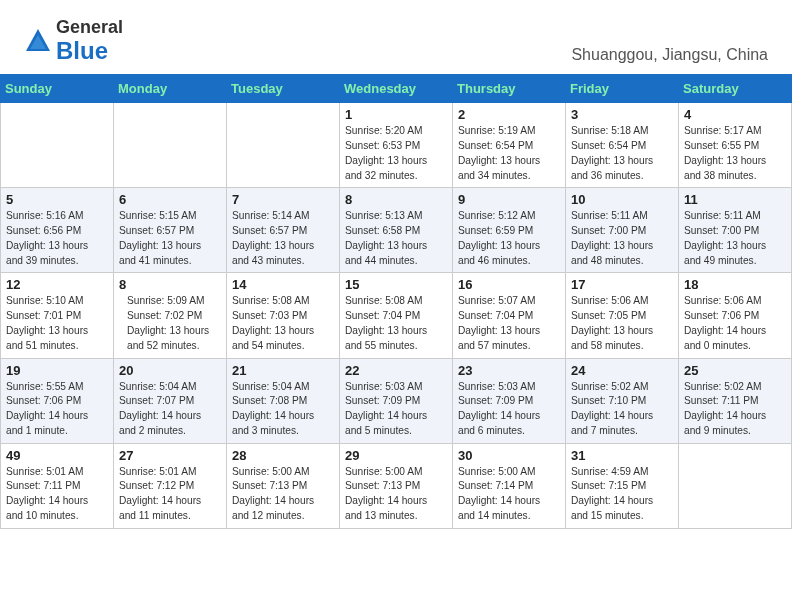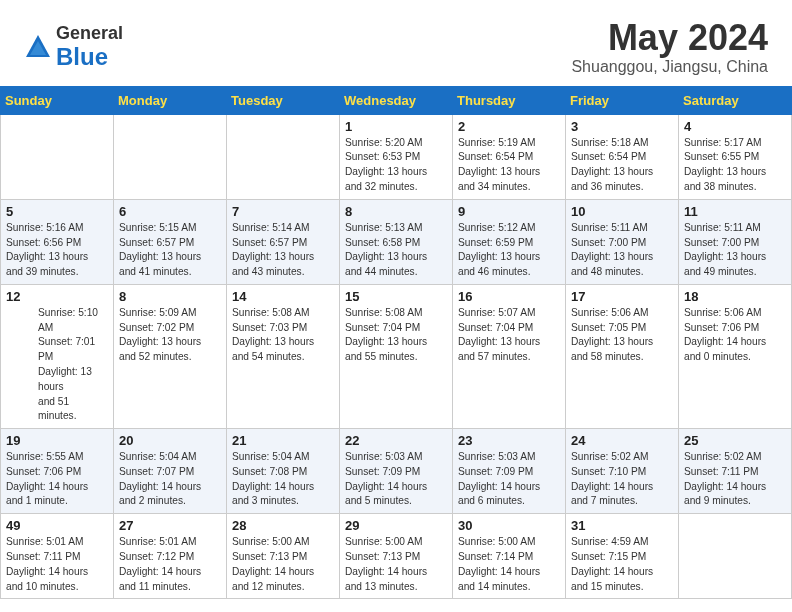--- a/index.html
+++ b/index.html
@@ -5,21 +5,21 @@
     * { box-sizing: border-box; margin: 0; padding: 0; }
     body {
       font-family: Arial, sans-serif;
       background: #fff;
       width: 792px;
       min-height: 612px;
     }
     .header {
       display: flex;
       justify-content: space-between;
-      align-items: center;
+      align-items: flex-end;
       padding: 18px 24px 10px 24px;
     }
     .logo {
       display: flex;
       align-items: center;
     }
     .logo-text {
       display: flex;
       flex-direction: column;
       line-height: 1.1;
@@ -53,21 +53,21 @@
       color: #555;
       margin-left: 26px;
     }
     .calendar {
       width: 100%;
       border-collapse: collapse;
       margin: 0;
     }
     .calendar thead tr th {
       background: #1a6fc4;
-      color: #fde047;
+      color: #86efac;
       font-size: 13px;
       font-weight: bold;
       padding: 6px 4px;
       text-align: left;
       border: 1px solid #1a6fc4;
     }
     .calendar tbody tr td {
       border: 1px solid #ccc;
       vertical-align: top;
       padding: 4px 5px;
@@ -103,21 +103,20 @@
     <svg class="logo-icon" viewBox="0 0 28 28" xmlns="http://www.w3.org/2000/svg">
       <polygon points="14,2 26,24 2,24" fill="#1a6fc4"></polygon>
       <polygon points="14,8 22,22 6,22" fill="#4da6e8" opacity="0.5"></polygon>
     </svg>
     <div class="logo-text">
       <span class="logo-general">General</span>
       <span class="logo-blue">Blue</span>
     </div>
   </div>
   <div class="title-block">
-    <div class="month-year">May 2024</div>
     <div class="location">Shuanggou, Jiangsu, China</div>
   </div>
 </div>
 
 <table class="calendar">
   <thead>
     <tr>
     <th>Sunday</th>
         <th>Monday</th>
         <th>Tuesday</th>
@@ -208,28 +207,28 @@
           <div class="day-number">11</div>
           <div class="day-info" style="white-space: pre-line;">Sunrise: 5:11 AM
 Sunset: 7:00 PM
 Daylight: 13 hours
 and 49 minutes.</div>
         </td>
       </tr>
       <tr>
         <td>
           <div class="day-number">12</div>
-          <div class="day-info" style="white-space: pre-line; margin-left: 32px;">Sunrise: 5:10 AM
+          <div class="day-info" style="white-space: pre-line;">Sunrise: 5:10 AM
 Sunset: 7:01 PM
 Daylight: 13 hours
 and 51 minutes.</div>
         </td>
         <td>
           <div class="day-number">8</div>
-          <div class="day-info" style="white-space: pre-line;">Sunrise: 5:09 AM
+          <div class="day-info" style="white-space: pre-line; margin-left: 8px;">Sunrise: 5:09 AM
 Sunset: 7:02 PM
 Daylight: 13 hours
 and 52 minutes.</div>
         </td>
         <td>
           <div class="day-number">14</div>
           <div class="day-info" style="white-space: pre-line;">Sunrise: 5:08 AM
 Sunset: 7:03 PM
 Daylight: 13 hours
 and 54 minutes.</div>

